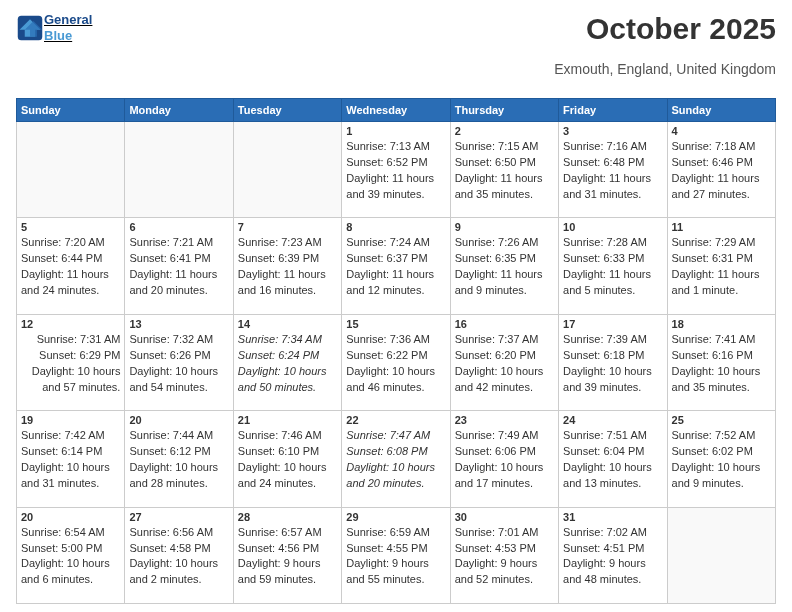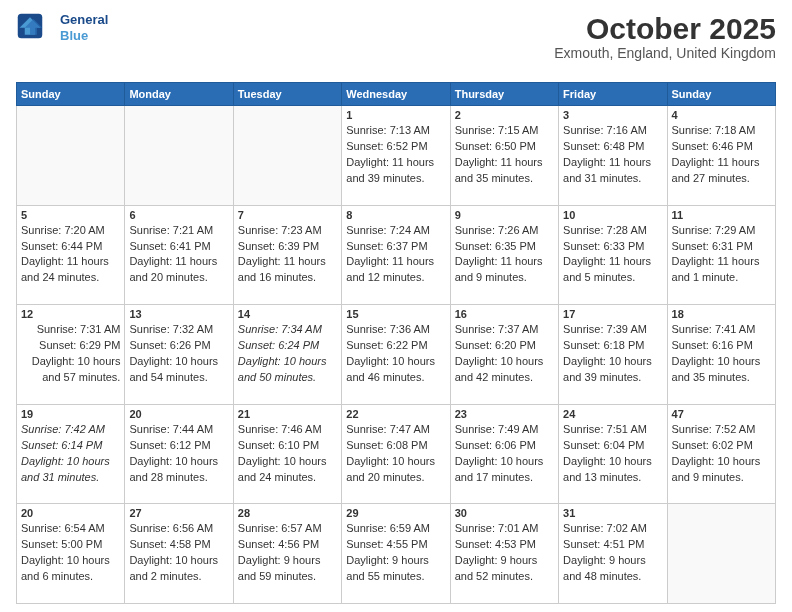--- a/index.html
+++ b/index.html
@@ -18,21 +18,23 @@
       flex-direction: column;
     }
     .header-row {
       display: flex;
       justify-content: space-between;
       align-items: flex-start;
       margin-bottom: 6px;
     }
     .logo {
       display: flex;
-      gap: 16px;
+      align-items: center;
+      gap: 0;
+      text-decoration: underline;
     }
     .logo-text {
       font-size: 13px;
       font-weight: bold;
       color: #1a4a8a;
       line-height: 1.2;
     }
     .logo-icon {
       width: 28px;
       height: 28px;
@@ -42,20 +44,21 @@
     }
     .month-title {
       font-size: 30px;
       font-weight: bold;
       color: #333;
       line-height: 1.1;
     }
     .location-title {
       font-size: 14px;
       color: #555;
+      margin-top: 16px;
     }
     .calendar {
       flex: 1;
       border: 1px solid #ccc;
       border-collapse: collapse;
       width: 100%;
       table-layout: fixed;
       margin-top: 15px;
     }
     .calendar th {
@@ -260,62 +263,62 @@
             <span class="day-number">18</span>
             <div class="day-info" style="white-space: pre-line;">Sunrise: 7:41 AM
 Sunset: 6:16 PM
 Daylight: 10 hours
 and 35 minutes.</div>
           </td>
         </tr>
         <tr>
           <td>
             <span class="day-number">19</span>
-            <div class="day-info" style="white-space: pre-line; font-style: italic;">Sunrise: 7:42 AM
+            <div class="day-info" style="white-space: pre-line;">Sunrise: 7:42 AM
 Sunset: 6:14 PM
 Daylight: 10 hours
 and 31 minutes.</div>
           </td>
           <td>
             <span class="day-number">20</span>
             <div class="day-info" style="white-space: pre-line;">Sunrise: 7:44 AM
 Sunset: 6:12 PM
 Daylight: 10 hours
 and 28 minutes.</div>
           </td>
           <td>
             <span class="day-number">21</span>
             <div class="day-info" style="white-space: pre-line;">Sunrise: 7:46 AM
 Sunset: 6:10 PM
 Daylight: 10 hours
 and 24 minutes.</div>
           </td>
           <td>
             <span class="day-number">22</span>
-            <div class="day-info" style="white-space: pre-line;">Sunrise: 7:47 AM
+            <div class="day-info" style="white-space: pre-line; font-style: italic;">Sunrise: 7:47 AM
 Sunset: 6:08 PM
 Daylight: 10 hours
 and 20 minutes.</div>
           </td>
           <td>
             <span class="day-number">23</span>
             <div class="day-info" style="white-space: pre-line;">Sunrise: 7:49 AM
 Sunset: 6:06 PM
 Daylight: 10 hours
 and 17 minutes.</div>
           </td>
           <td>
             <span class="day-number">24</span>
             <div class="day-info" style="white-space: pre-line;">Sunrise: 7:51 AM
 Sunset: 6:04 PM
 Daylight: 10 hours
 and 13 minutes.</div>
           </td>
           <td>
-            <span class="day-number">47</span>
+            <span class="day-number">25</span>
             <div class="day-info" style="white-space: pre-line;">Sunrise: 7:52 AM
 Sunset: 6:02 PM
 Daylight: 10 hours
 and 9 minutes.</div>
           </td>
         </tr>
         <tr>
           <td>
             <span class="day-number">20</span>
             <div class="day-info" style="white-space: pre-line;">Sunrise: 6:54 AM

